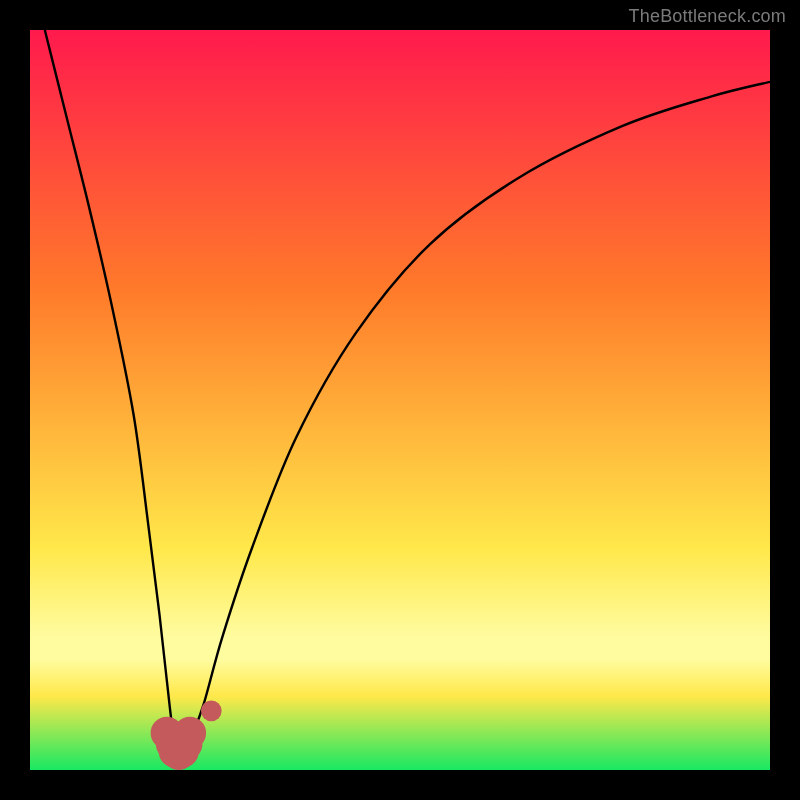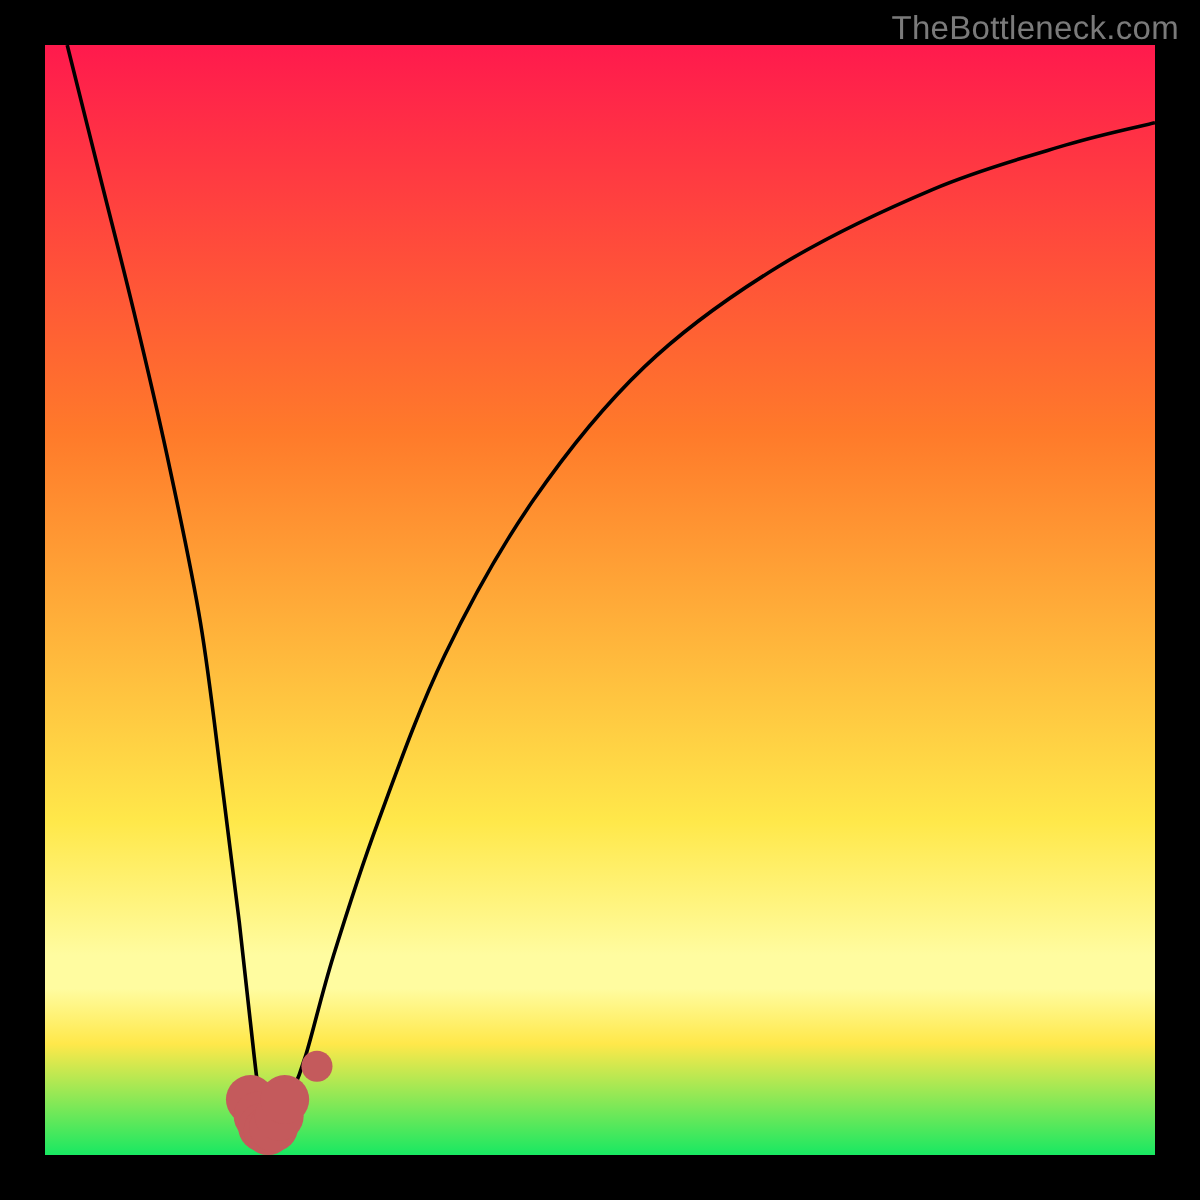--- a/index.html
+++ b/index.html
@@ -23,21 +23,21 @@
     top: 30px;
     width: 740px;
     height: 740px;
     overflow: hidden;
   }
   .watermark {
     position: absolute;
     top: 6px;
     right: 14px;
     color: #7a7a7a;
-    font-size: 22px;
+    font-size: 18px;
     letter-spacing: 0.2px;
     font-family: Arial, Helvetica, sans-serif;
   }
   svg { display: block; }
 </style>
 </head>
 <body>
 
 <div class="frame">
   <div class="watermark">TheBottleneck.com</div>

